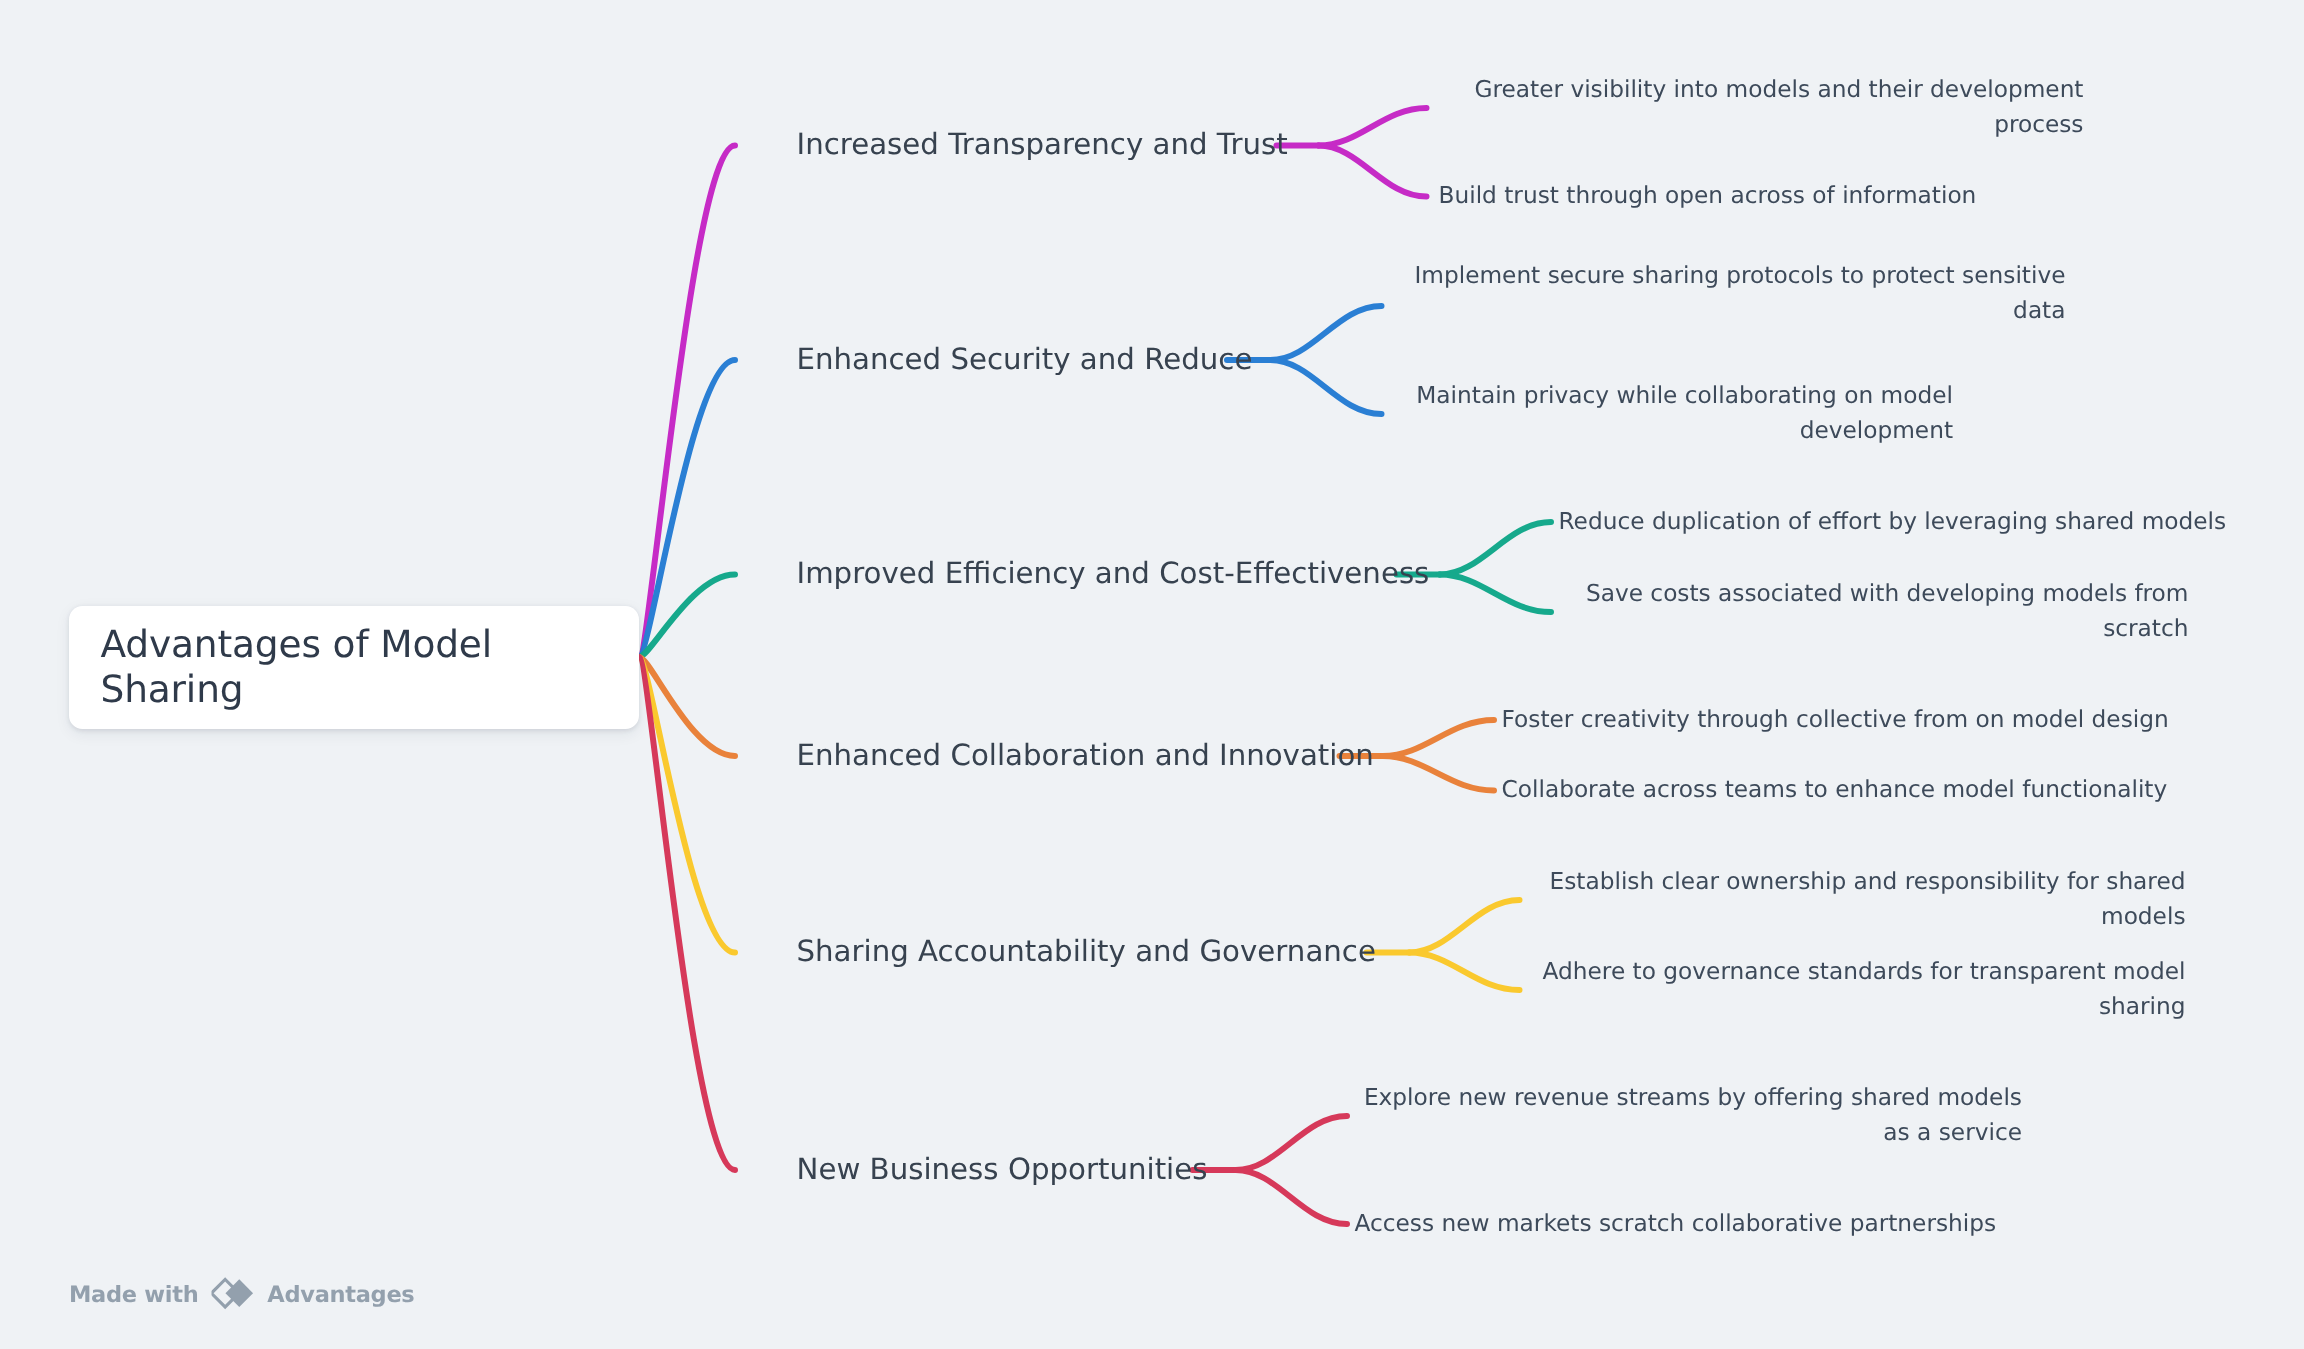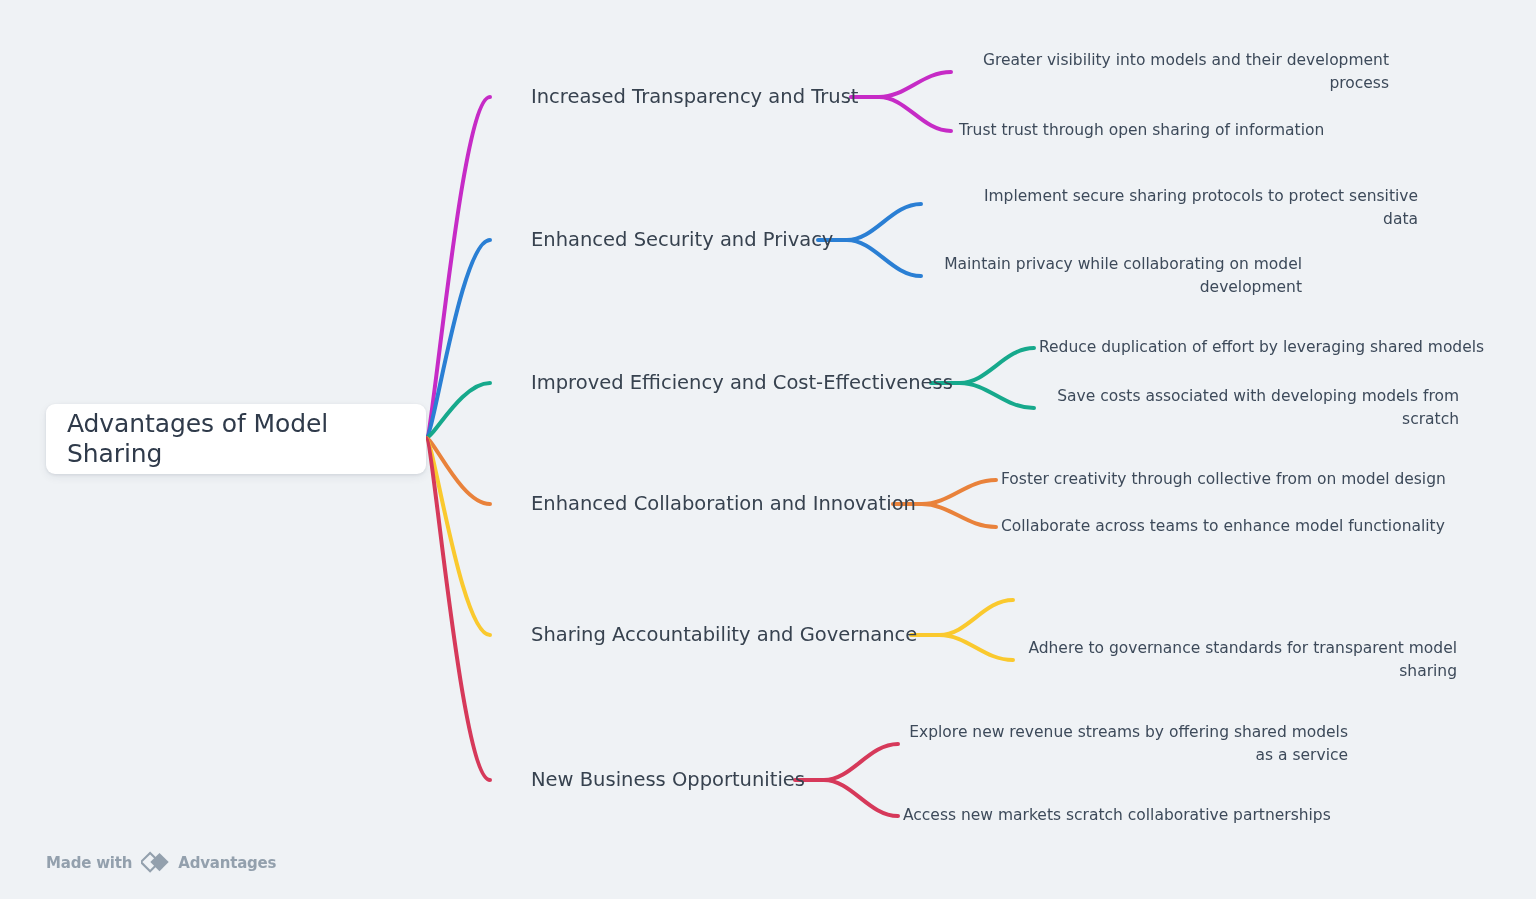--- a/index.html
+++ b/index.html
@@ -22,21 +22,21 @@
     top: 0; left: 0;
     width: 1536px;
     height: 899px;
     pointer-events: none;
   }
   .root-node {
     position: absolute;
     left: 46px;
     top: 404px;
     width: 380px;
-    height: 70px;
+    height: 82px;
     background: #ffffff;
     border-radius: 9px;
     box-shadow: 0 1px 3px rgba(35,48,66,0.10), 0 3px 10px rgba(35,48,66,0.07);
     display: flex;
     align-items: center;
     padding-left: 21px;
     z-index: 5;
   }
   .root-label {
     font-size: 25px;
@@ -114,35 +114,36 @@
       <path d="M 823.84 780 C 852.0208 780, 868.336 744, 898 744" fill="none" stroke="#d6395a" stroke-width="4" stroke-linecap="round"></path>
       <path d="M 823.84 780 C 852.0208 780, 868.336 816, 898 816" fill="none" stroke="#d6395a" stroke-width="4" stroke-linecap="round"></path>
     </svg>
 
   <div class="root-node">
     <span class="root-label">Advantages of Model Sharing</span>
   </div>
 
   <div class="branch-label" style="left:531px; top:97px;">Increased Transparency and Trust</div>
   <div class="leaf-label two-line" style="left:959px; top:72px; width:430px;">Greater visibility into models and their development process</div>
-  <div class="leaf-label one-line" style="left:959px; top:131px; width:430px;">Trust trust through open sharing of information</div>
+  <div class="leaf-label one-line" style="left:959px; top:131px; width:430px;">Build trust through open across of information</div>
 
-  <div class="branch-label" style="left:531px; top:240px;">Enhanced Security and Privacy</div>
-  <div class="leaf-label two-line" style="left:927px; top:208px; width:450px;margin-left:41px;">Implement secure sharing protocols to protect sensitive data</div>
+  <div class="branch-label" style="left:531px; top:240px;">Enhanced Security and Reduce</div>
+  <div class="leaf-label two-line" style="left:927px; top:196px; width:450px;">Implement secure sharing protocols to protect sensitive data</div>
   <div class="leaf-label two-line" style="left:927px; top:276px; width:375px;">Maintain privacy while collaborating on model development</div>
 
   <div class="branch-label" style="left:531px; top:383px;text-align:center;">Improved Efficiency and Cost-Effectiveness</div>
   <div class="leaf-label one-line" style="left:1039px; top:348px; width:470px;">Reduce duplication of effort by leveraging shared models</div>
   <div class="leaf-label two-line" style="left:1039px; top:408px; width:420px;">Save costs associated with developing models from scratch</div>
 
   <div class="branch-label" style="left:531px; top:504px;">Enhanced Collaboration and Innovation</div>
   <div class="leaf-label one-line" style="left:1001px; top:480px; width:480px;">Foster creativity through collective from on model design</div>
   <div class="leaf-label one-line" style="left:1001px; top:527px; width:480px;">Collaborate across teams to enhance model functionality</div>
 
   <div class="branch-label" style="left:531px; top:635px;">Sharing Accountability and Governance</div>
+  <div class="leaf-label two-line" style="left:1017px; top:600px; width:440px;">Establish clear ownership and responsibility for shared models</div>
   <div class="leaf-label two-line" style="left:1017px; top:660px; width:440px;">Adhere to governance standards for transparent model sharing</div>
 
   <div class="branch-label" style="left:531px; top:780px;">New Business Opportunities</div>
   <div class="leaf-label two-line" style="left:903px; top:744px; width:445px;">Explore new revenue streams by offering shared models as a service</div>
   <div class="leaf-label one-line" style="left:903px; top:816px; width:445px;">Access new markets scratch collaborative partnerships</div>
 
   <div class="watermark">
     <span class="wm-text">Made with</span>
     <svg class="wm-logo" width="28" height="24" viewBox="0 0 28 24" xmlns="http://www.w3.org/2000/svg">
       <rect x="2.6" y="4.6" width="13" height="13" transform="rotate(45 9.1 11.1)" fill="none" stroke="#93a0ad" stroke-width="2.1"></rect>

